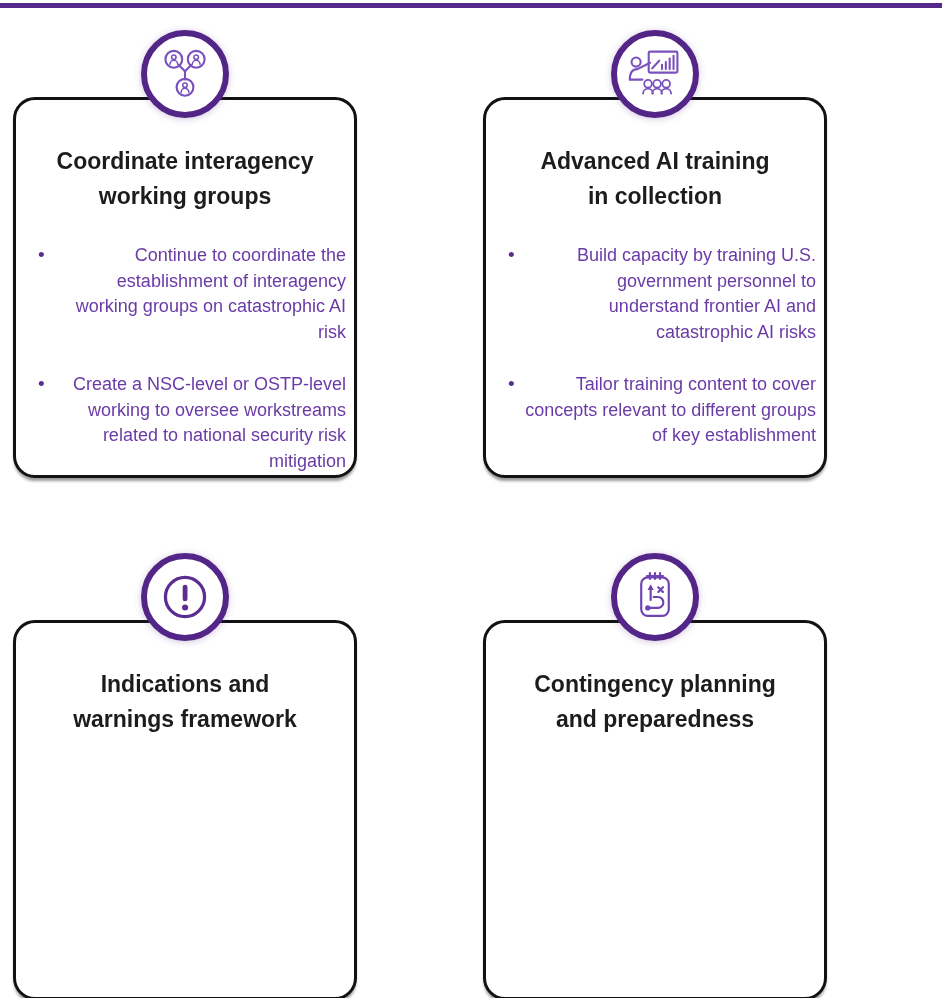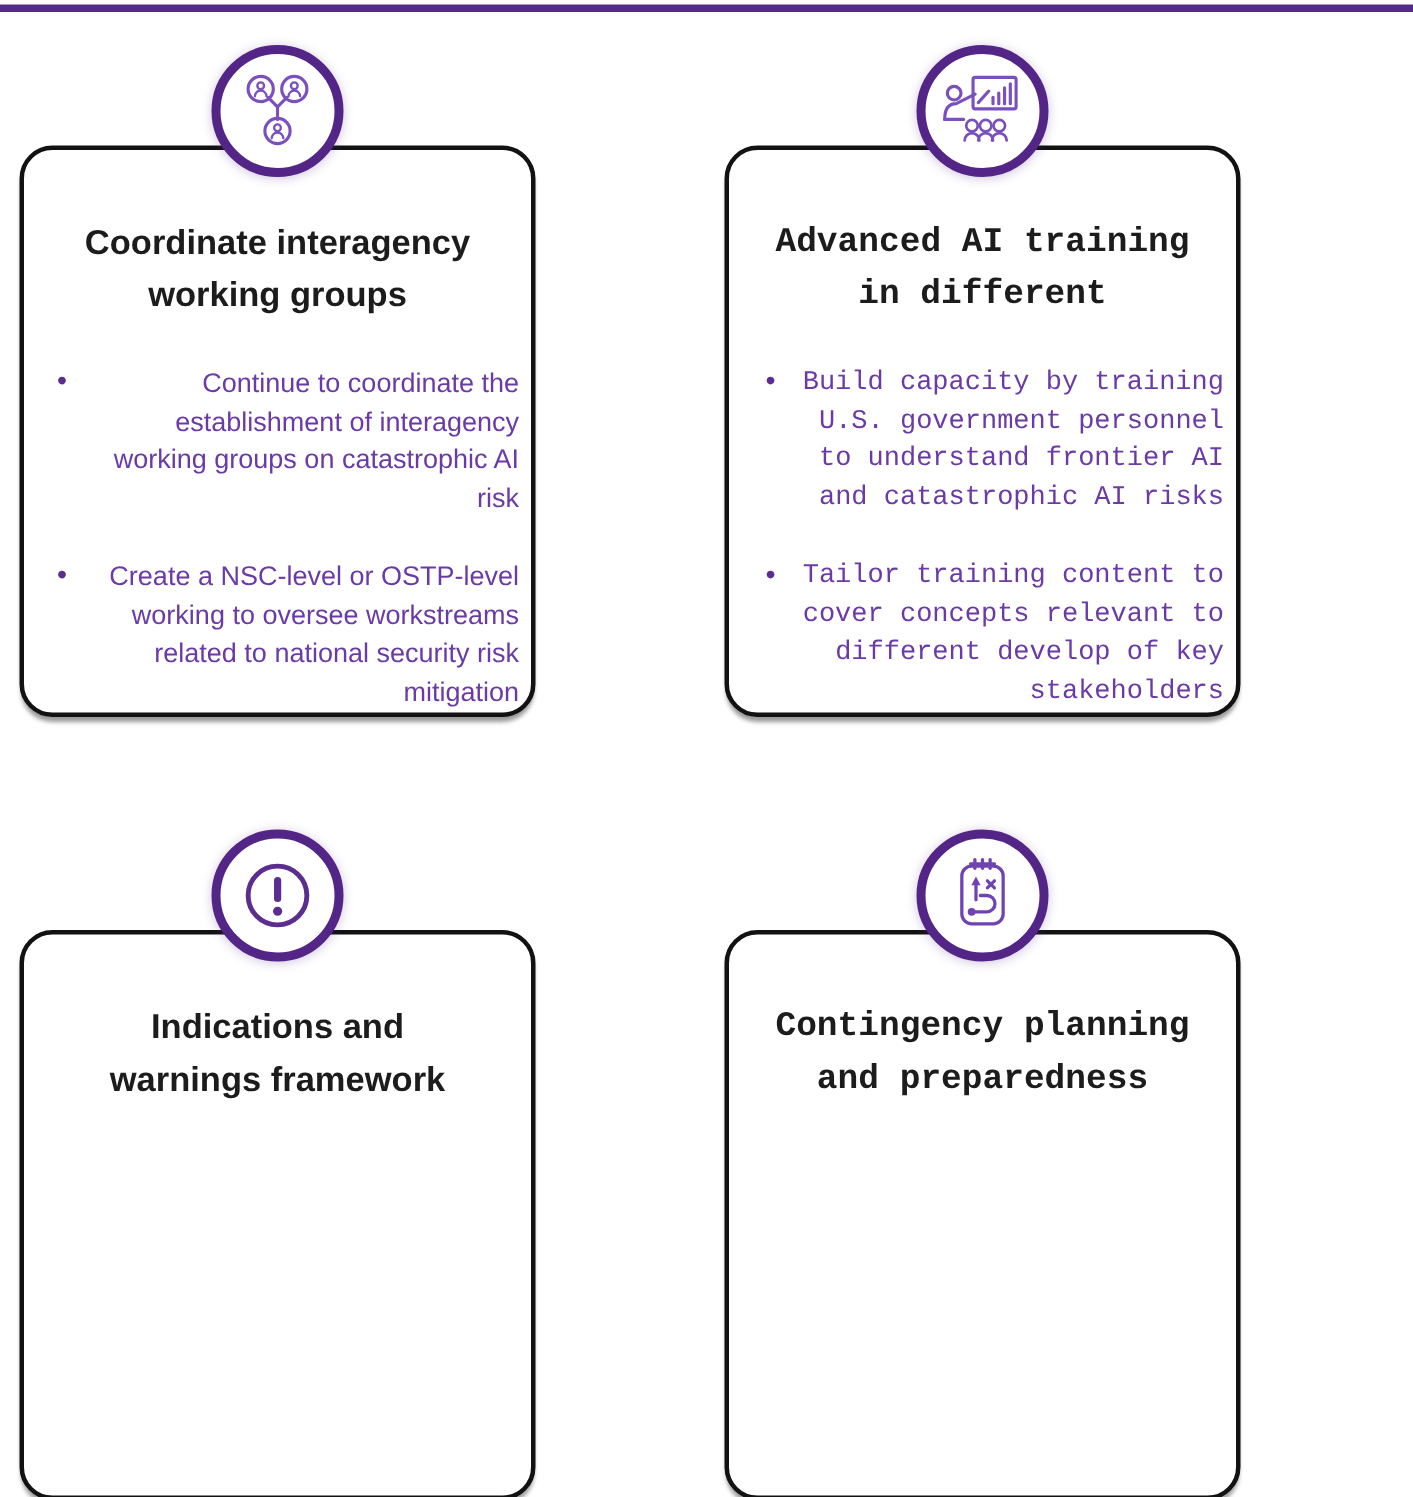--- a/index.html
+++ b/index.html
@@ -14,21 +14,21 @@
   }
   .card{
     position:absolute;width:344px;background:#ffffff;
     border:3px solid #121212;border-radius:22px;
     box-shadow:0 4px 3px -1px rgba(0,0,0,0.40);
     box-sizing:border-box;
   }
   .card.r1{top:97px;height:381px;}
   .card.r2{top:620px;height:380px;}
   .card.c1{left:13px;}
-  .card.c2{left:483px;font-family:Liberation Mono, monospace;}
+  .card.c2{left:483px;}
   .icon-circle{
     position:absolute;left:50%;top:-70px;transform:translateX(-50%);
     width:88px;height:88px;box-sizing:border-box;border-radius:50%;
     background:#ffffff;border:6px solid #522586;
     box-shadow:0 1px 7px rgba(90,50,140,0.28);
     display:flex;align-items:center;justify-content:center;z-index:2;
   }
   .icon-circle svg{display:block;}
   .card-title{
     margin:44px 10px 0 10px;text-align:center;
@@ -100,25 +100,25 @@
         <circle cx="43" cy="52" r="5.5"></circle>
         <circle cx="56" cy="52" r="5.5"></circle>
         <path d="M23,66 a7,7 0 0 1 14,0"></path>
         <path d="M36,66 a7,7 0 0 1 14,0"></path>
         <path d="M49,66 a7,7 0 0 1 14,0"></path>
       </g>
     </svg>
   </div>
   <div class="card-title">
     <div>Advanced AI training</div>
-    <div>in different</div>
+    <div>in collection</div>
   </div>
   <ul class="bullets">
     <li>Build capacity by training U.S. government personnel to understand frontier AI and catastrophic AI risks</li>
-    <li>Tailor training content to cover concepts relevant to different develop of key stakeholders</li>
+    <li>Tailor training content to cover concepts relevant to different groups of key establishment</li>
   </ul>
 </div>
 
 <div class="card r2 c1">
   <div class="icon-circle">
     <svg width="58" height="58" viewBox="0 0 80 80" fill="none" xmlns="http://www.w3.org/2000/svg">
       <circle cx="40" cy="40" r="27" stroke="#5b2d91" stroke-width="4.5"></circle>
       <rect x="36.8" y="23" width="6.6" height="23" rx="3.3" fill="#5b2d91"></rect>
       <circle cx="40.1" cy="54.5" r="4.2" fill="#5b2d91"></circle>
     </svg>

